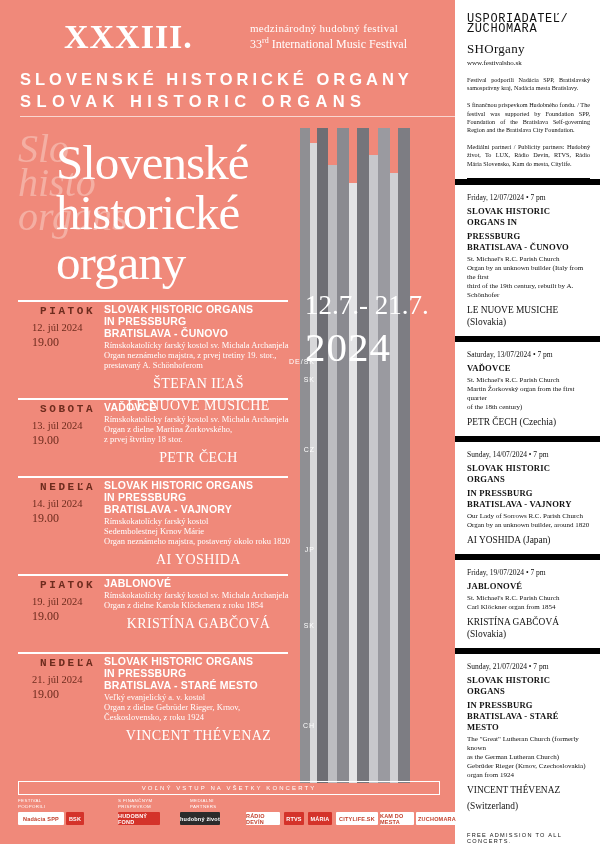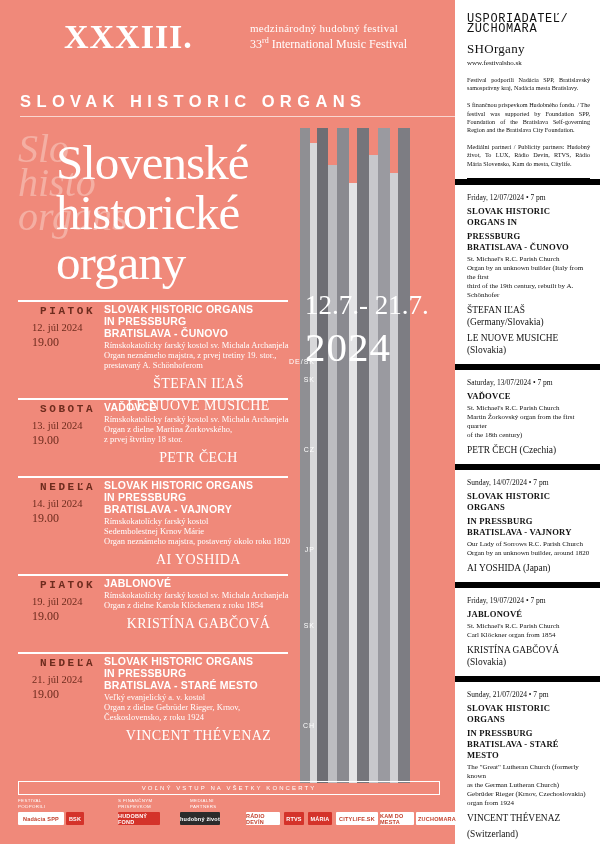--- a/index.html
+++ b/index.html
@@ -94,20 +94,21 @@
 </style>
 </head>
 <body>
 
 <div id="poster">
 
   <div class="hdr">
     <div class="roman">XXXIII.</div>
     <div class="sub1">medzinárodný hudobný festival</div>
     <div class="sub2"><span>33</span><sup>rd</sup><span> International Music Festival</span></div>
+    <div class="bigtitle1">SLOVENSKÉ HISTORICKÉ ORGANY</div>
     <div class="bigtitle2">SLOVAK HISTORIC ORGANS</div>
     <div class="hdrline"></div>
   </div>
 
   <div class="pipes">
     <div class="pipe" style="left:0px;width:10px;height:655px;background:#8f8f93;"></div>
     <div class="pipe" style="left:10px;width:7px;height:640px;background:#d8d8da;"></div>
     <div class="pipe" style="left:17px;width:11px;height:655px;background:#6e6e74;"></div>
     <div class="pipe" style="left:28px;width:9px;height:618px;background:#bdbdc1;"></div>
     <div class="pipe" style="left:37px;width:12px;height:655px;background:#8a8a90;"></div>
@@ -235,21 +236,20 @@
     </div>
 
     <div class="rev">
       <div class="when">Friday, 12/07/2024 • 7 pm</div>
       <div class="t">SLOVAK HISTORIC ORGANS IN</div>
       <div class="t">PRESSBURG</div>
       <div class="p">BRATISLAVA - ČUNOVO</div>
       <div class="ch">St. Michael's R.C. Parish Church</div>
       <div class="de">Organ by an unknown builder (Italy from the first</div>
       <div class="de">third of the 19th century, rebuilt by A. Schönhofer</div>
-      <div class="pf">ŠTEFAN IĽAŠ (Germany/Slovakia)</div>
       <div class="pf">LE NUOVE MUSICHE (Slovakia)</div>
     </div>
 
     <div class="rev">
       <div class="when">Saturday, 13/07/2024 • 7 pm</div>
       <div class="t">VAĎOVCE</div>
       <div class="ch">St. Michael's R.C. Parish Church</div>
       <div class="de">Martin Žorkovský organ from the first quarter</div>
       <div class="de">of the 18th century)</div>
       <div class="pf">PETR ČECH (Czechia)</div>

